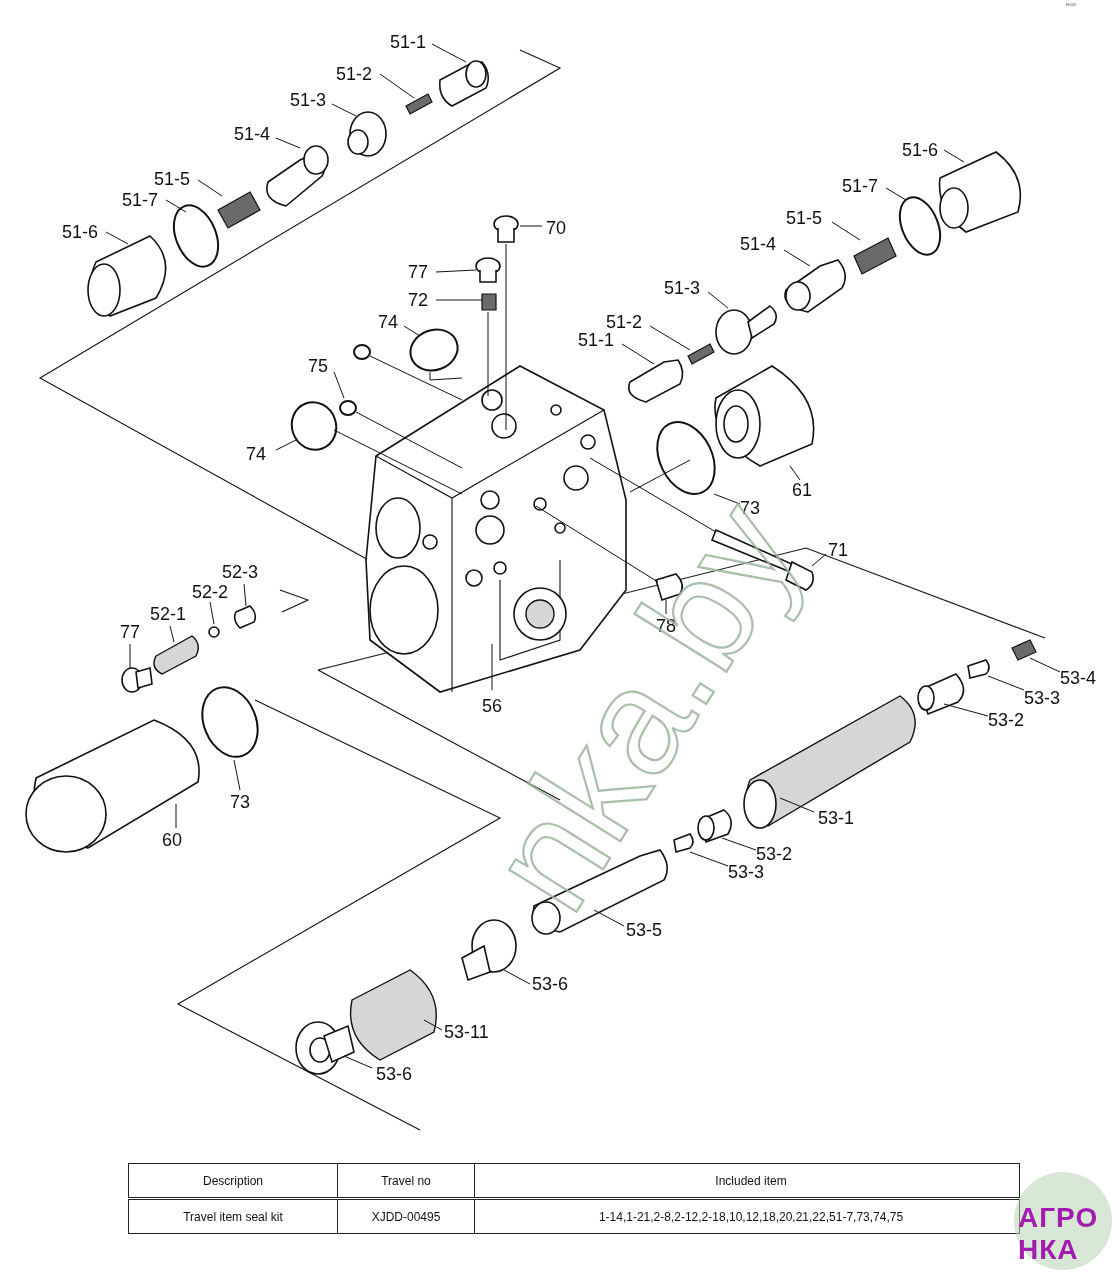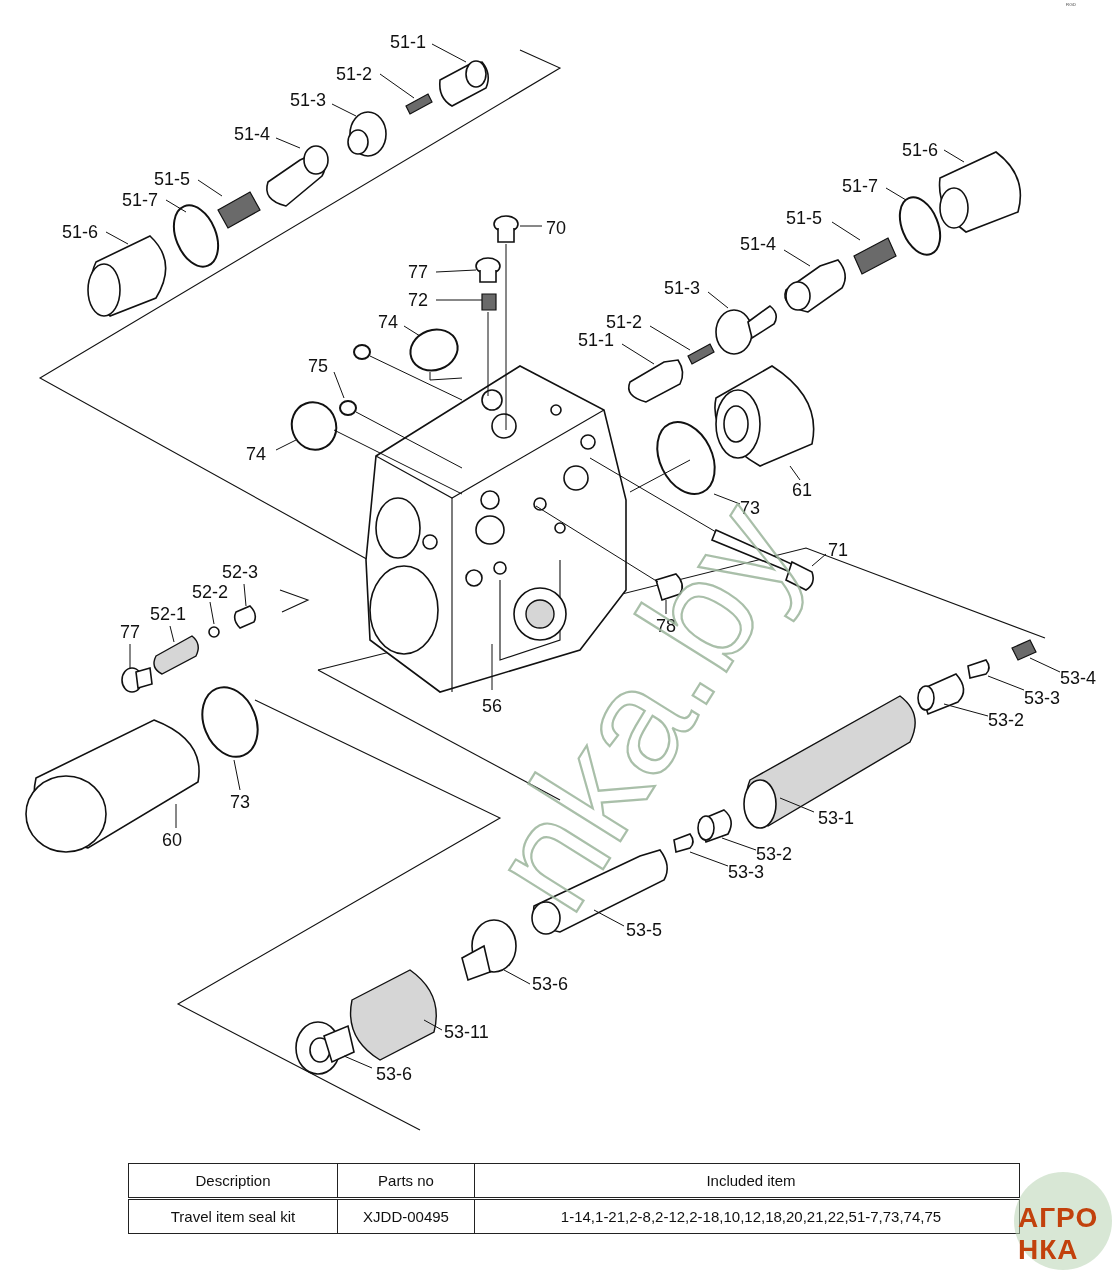--- a/index.html
+++ b/index.html
@@ -9,33 +9,33 @@
   .lbl { font-family: "Liberation Sans", sans-serif; font-size: 18px; fill: #111; }
   .part { fill: #fff; stroke: #111; stroke-width: 1.6; }
   .thin { fill: none; stroke: #111; stroke-width: 1.1; }
   .leader { fill: none; stroke: #111; stroke-width: 1; }
   .ring { fill: none; stroke: #111; stroke-width: 2; }
   .grey { fill: #d6d6d6; stroke: #111; stroke-width: 1.4; }
   .dark { fill: #6a6a6a; stroke: #111; stroke-width: 1.2; }
   .watermark { font-family: "Liberation Sans", sans-serif; font-size: 150px;
                fill: none; stroke: #9bb49b; stroke-width: 2.2; opacity: 0.85; }
   #kit-table { position: absolute; left: 128px; top: 1163px; border-collapse: collapse;
-               font-size: 15px; }
+               font-size: 12px; }
   #kit-table th, #kit-table td { border: 1.5px solid #222; padding: 0 8px; height: 33px;
                font-weight: normal; text-align: center; white-space: nowrap; }
   #kit-table th:nth-child(1), #kit-table td:nth-child(1) { width: 192px; }
   #kit-table th:nth-child(2), #kit-table td:nth-child(2) { width: 120px; }
   #kit-table th:nth-child(3), #kit-table td:nth-child(3) { width: 520px; padding-left: 16px; }
   #kit-table thead tr { border-bottom: 3px double #222; }
   #corner-logo { position: absolute; left: 1066px; top: 2px; font-size: 7px; color: #666; }
   #badge { position: absolute; left: 1014px; top: 1172px; width: 100px; height: 100px; }
   #badge .disc { position: absolute; left: 0; top: 0; width: 98px; height: 98px;
                  border-radius: 50%; background: #b8d4b2; opacity: 0.55; }
   #badge .txt { position: absolute; left: 4px; top: 30px; font-size: 28px; font-weight: bold;
-                color: #c2410c; letter-spacing: 1px; }
+                color: #a21caf; letter-spacing: 1px; }
 </style>
 </head>
 <body>
 
 <div id="corner-logo">ᴿᴳᴰ</div>
 
 <svg id="diagram" viewBox="0 0 1117 1284" xmlns="http://www.w3.org/2000/svg">
 
   <g>
     <polyline class="thin" points="520,50 560,68 40,378 372,562"></polyline>
@@ -331,21 +331,21 @@
     <text class="lbl" x="376" y="1080">53-6</text>
   </g>
 
   <text class="watermark" x="360" y="860" transform="rotate(-58 520 700)">nka.by</text>
 </svg>
 
 <table id="kit-table">
   <thead>
     <tr>
       <th>Description</th>
-      <th>Parts no</th>
+      <th>Travel no</th>
       <th>Included item</th>
     </tr>
   </thead>
   <tbody>
     <tr>
       <td>Travel item seal kit</td>
       <td>XJDD-00495</td>
       <td>1-14,1-21,2-8,2-12,2-18,10,12,18,20,21,22,51-7,73,74,75</td>
     </tr>
   </tbody>

